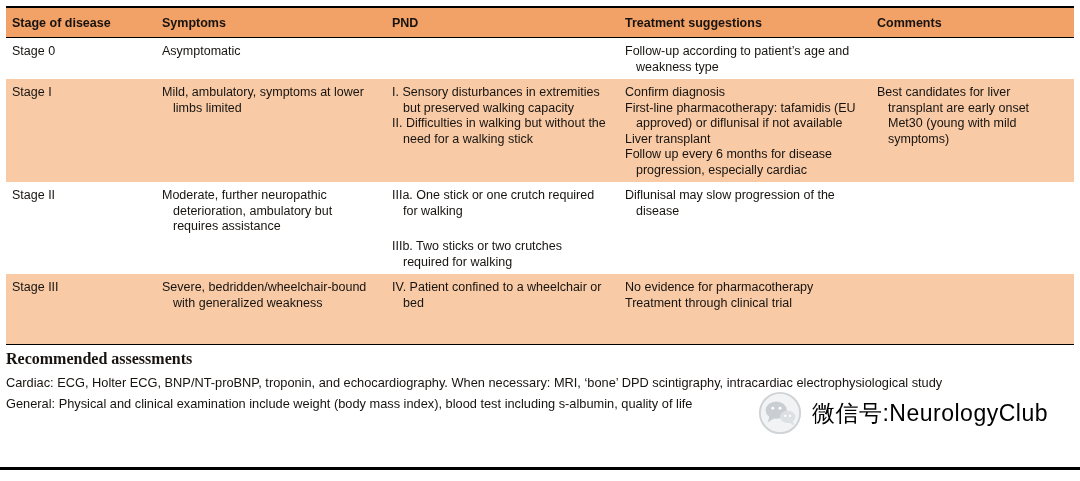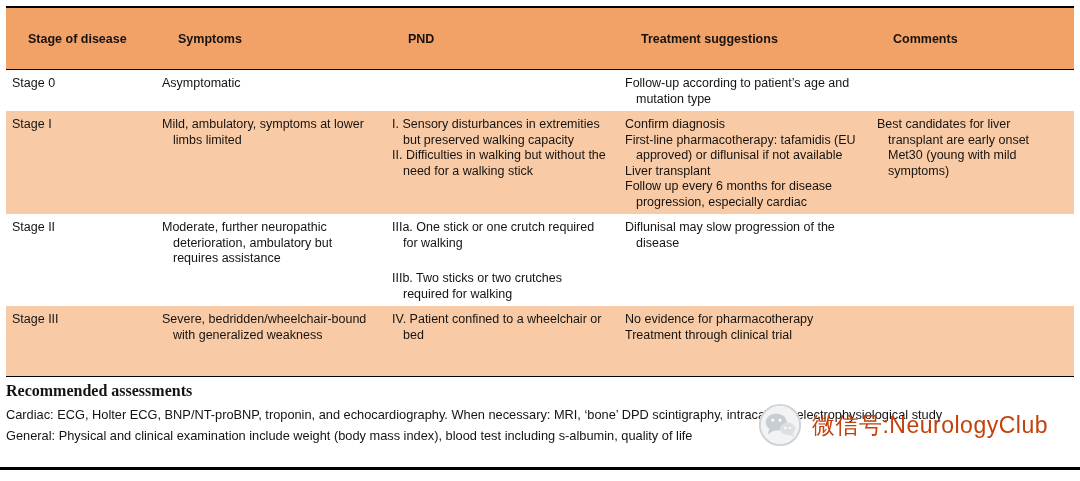--- a/index.html
+++ b/index.html
@@ -18,37 +18,37 @@
   thead th {
     background:#F2A167; text-align:left; font-size:12.5px; font-weight:bold;
     padding:8px 6px 7px 6px; border-bottom:1px solid #000; vertical-align:middle;
   }
   tbody td {
     vertical-align:top; font-size:12.5px; line-height:15.5px;
     padding:6px 10px 4px 6px;
   }
   tbody tr.alt td { background:#F8CBA6; }
   tbody tr:last-child td { border-bottom:1px solid #000; }
-  td p, th p { margin:16px; }
+  td p, th p { margin:0; }
   td p.para { padding-left:11px; text-indent:-11px; margin:0; }
   td p.gap-above { margin-top:20px; }
   .notes { margin:5px 8px 0 6px; }
   .notes-heading { font-size:16px; font-weight:bold; margin:4px 0 7px 0;font-family:Liberation Serif, serif; }
   .note-line {
     font-size:12.8px; line-height:15px; margin:0 0 6.5px 0;
     padding-left:22px; text-indent:-22px;
   }
   .bottom-rule {
     position:absolute; left:0; right:0; top:467px;
     border-top:3px solid #000;
   }
   .watermark {
-    position:absolute; top:402px; right:32px;
+    position:absolute; top:390px; right:32px;
     display:flex; align-items:center; gap:9px;
-    color:#c2410c; font-size:23px; letter-spacing:0.5px;
+    color:#000000; font-size:23px; letter-spacing:0.5px;
   }
   .watermark .wm-text { font-family:"Liberation Sans", sans-serif; }
   .wm-icon { width:46px; height:46px; flex:0 0 auto; }
 </style>
 </head>
 <body>
 
 <div class="sheet">
   <table class="stage-table">
     <colgroup>
@@ -81,21 +81,21 @@
 
       <tr style="height:37px;">
         <td>
             <p class="para">Stage 0</p>
           </td>
         <td>
             <p class="para">Asymptomatic</p>
           </td>
         <td></td>
         <td>
-            <p class="para">Follow-up according to patient’s age and mutation type</p>
+            <p class="para">Follow-up according to patient’s age and weakness type</p>
           </td>
         <td></td>
       </tr>
 
       <tr class="alt" style="height:100px;">
         <td>
             <p class="para">Stage I</p>
           </td>
         <td>
             <p class="para">Mild, ambulatory, symptoms at lower limbs limited</p>

